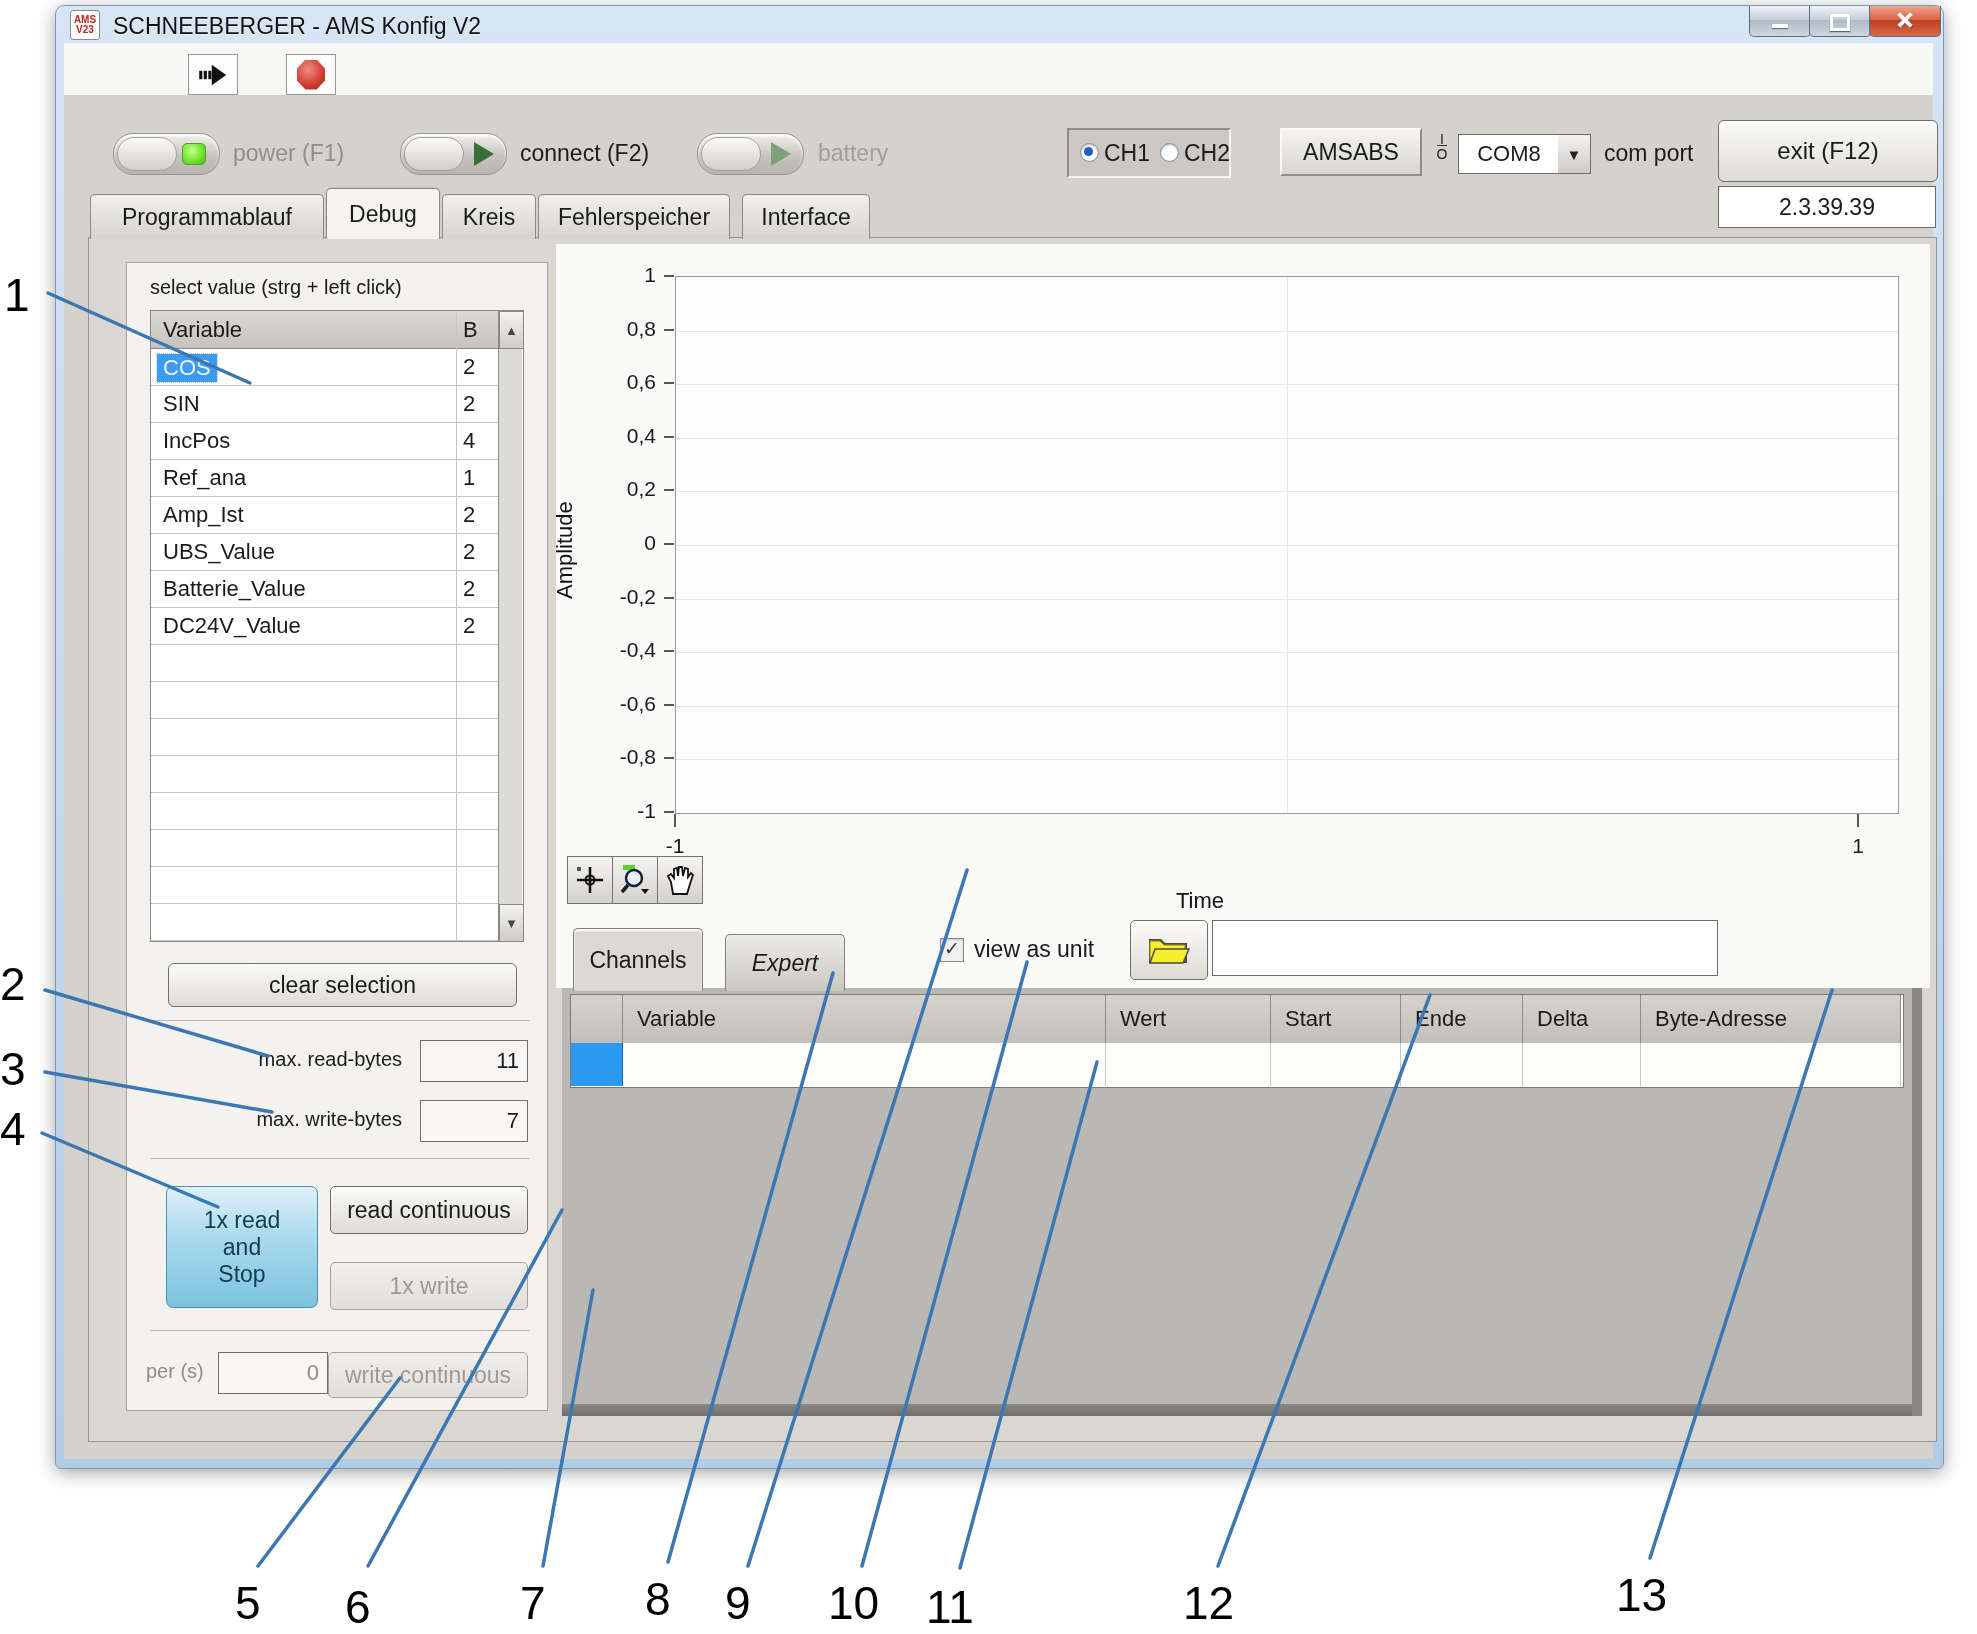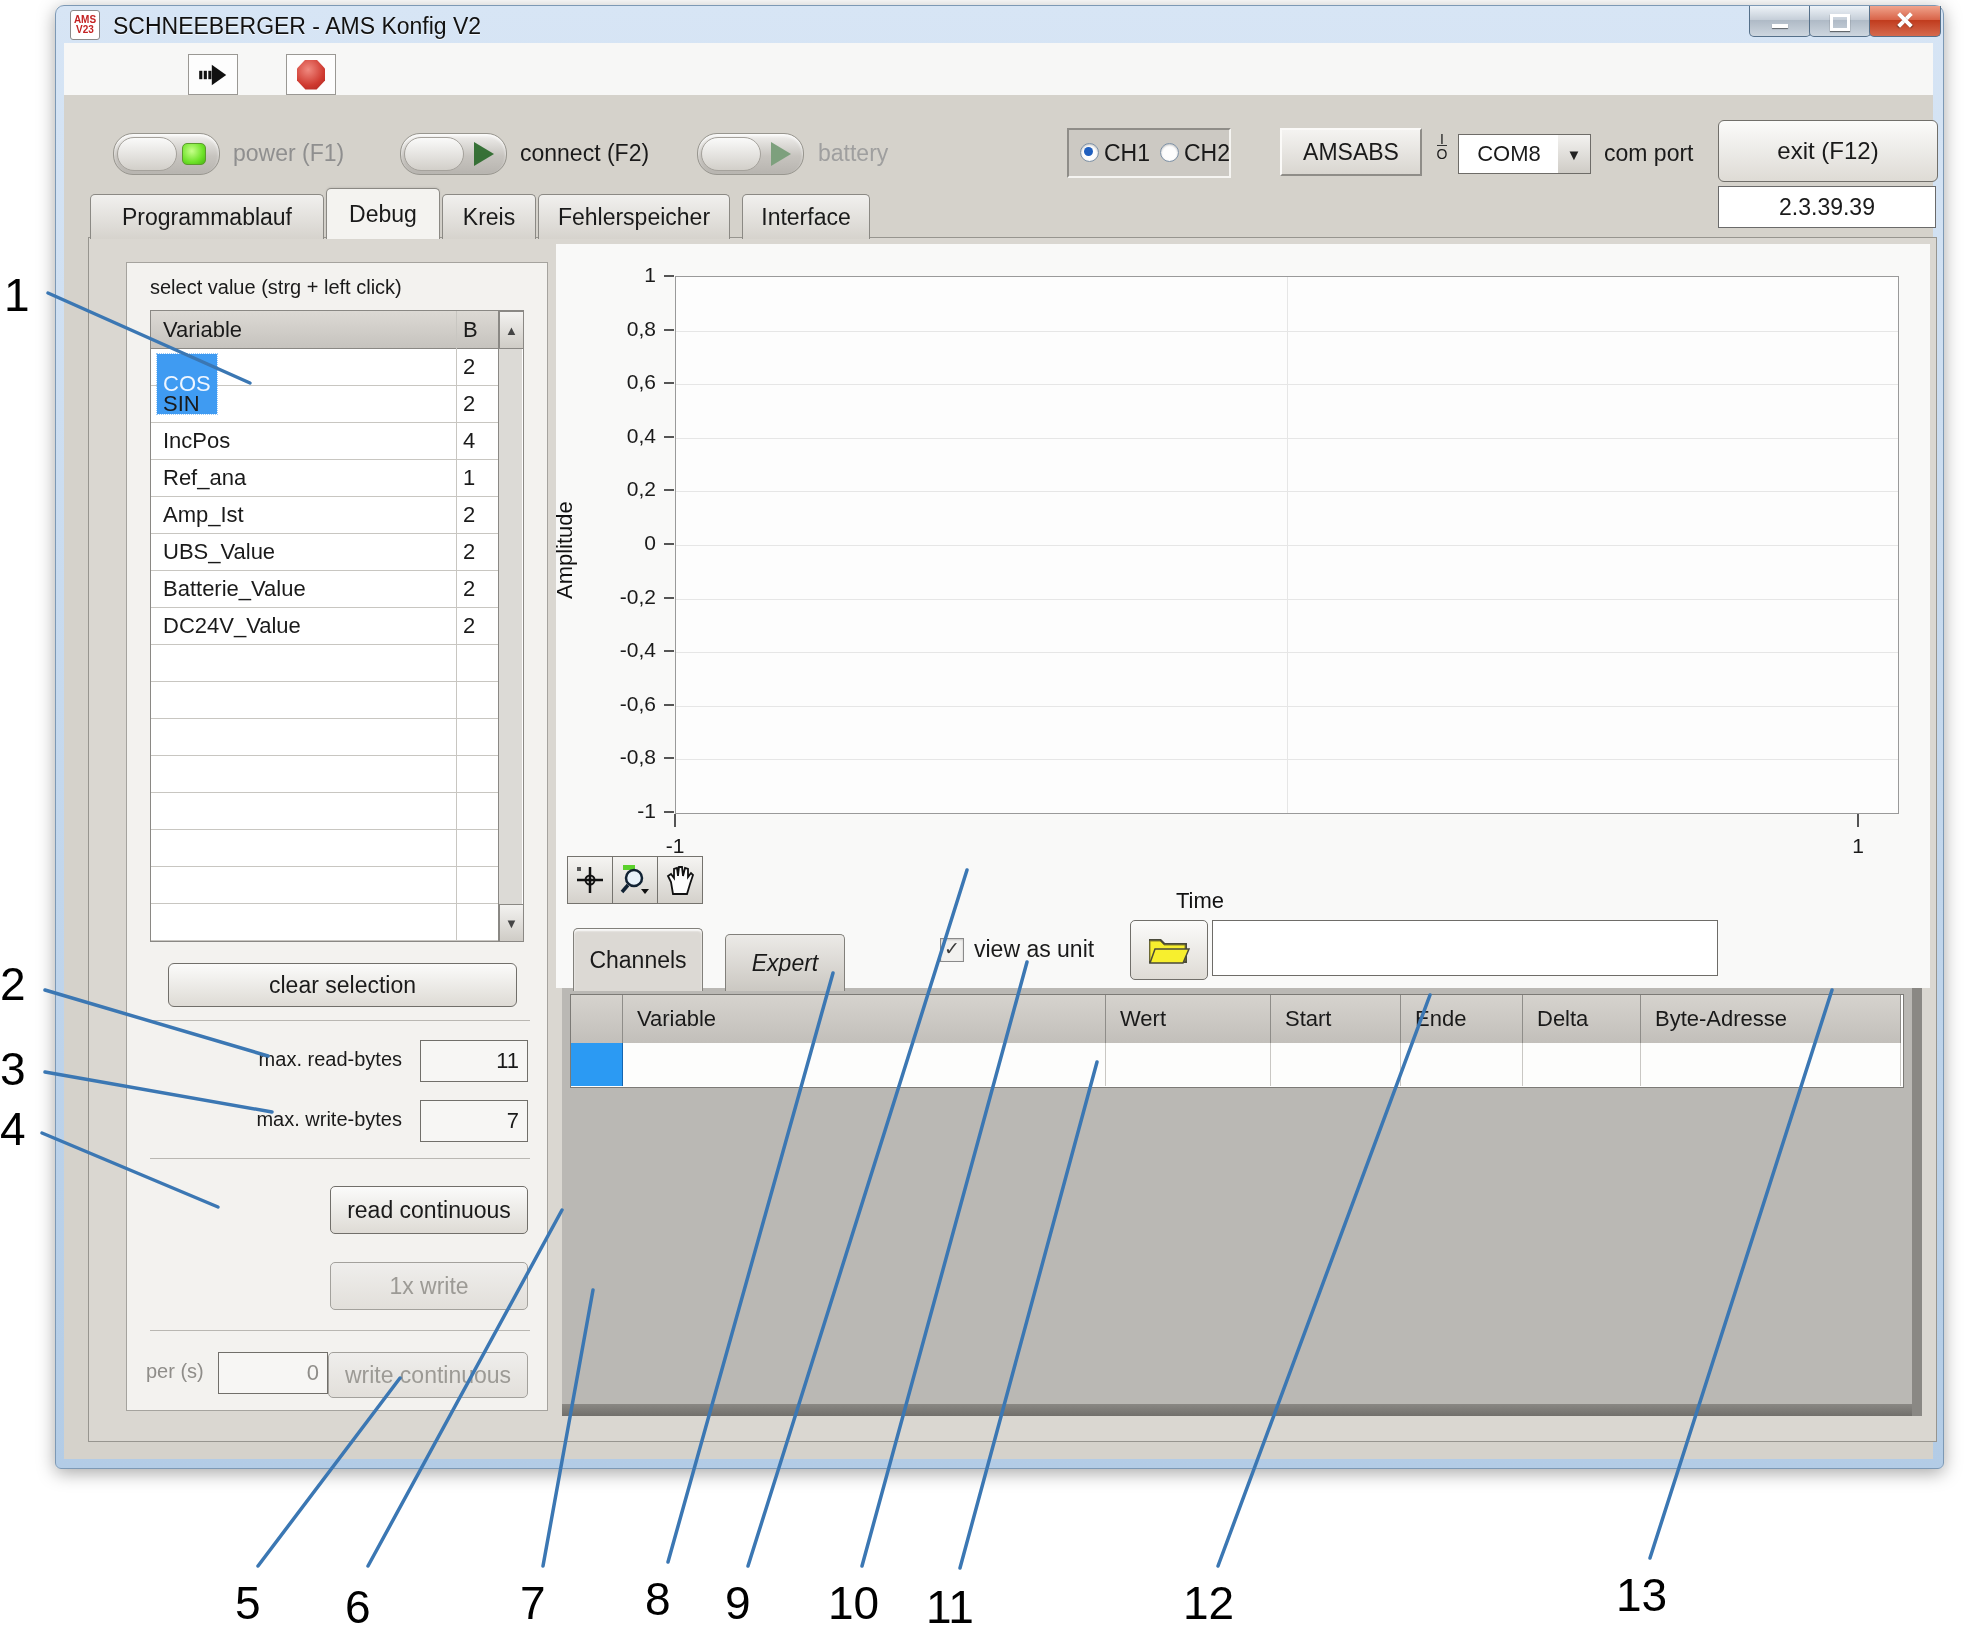--- a/index.html
+++ b/index.html
@@ -53,21 +53,21 @@
   
   .tab{background:linear-gradient(#f1f0ee,#d6d3cd);border:1px solid #8b8984;border-bottom:none;
        border-radius:5px 5px 0 0;display:flex;align-items:center;justify-content:center;font-size:23px;z-index:2;}
   .tab.active{background:#f4f3f0;z-index:4;box-shadow:0 -1px 2px rgba(0,0,0,.08);}
   .tabpage{background:#dad7d1;border:1px solid #97958f;}
   
   .lpanel{background:#f3f2ef;border:1px solid #a5a39e;}
   .vtable{background:#fff;border:1px solid #8a8884;}
   .vhead{background:linear-gradient(#dcd9d4,#c6c3be);border-bottom:1px solid #8a8884;font-size:22px;}
   .vrow{border-bottom:1px solid #c8c6c1;font-size:22px;}
-  .vsel{background:#3f9bf2;color:#eef6ff;padding:17px 6px;outline:1px dotted #9cc9f5;}
+  .vsel{background:#3f9bf2;color:#eef6ff;padding:1px 6px;outline:1px dotted #9cc9f5;}
   .vdiv{background:#c8c6c1;}
   .sbar{background:#dcdad6;border-left:1px solid #8a8884;}
   .sbtn{background:linear-gradient(#f3f2f0,#cfccc6);border:1px solid #8a8884;font-size:13px;color:#444;
         display:flex;align-items:center;justify-content:center;}
   .sep{background:#b9b7b2;height:1px;}
   .lbl{font-size:20px;}
   .bluebtn{background:linear-gradient(#dff0f9,#a7d8ec 45%,#7cc3de);border:1px solid #4a90b8;border-radius:7px;
            color:#123a52;font-size:23px;text-align:center;display:flex;align-items:center;justify-content:center;}
   
   .chartwhite{background:#f9f9f8;}
@@ -257,20 +257,23 @@
   <div class="abs sep" style="left:150px;top:1020px;width:380px;z-index:4;"></div>
 
   <div class="abs lbl" style="left:150px;top:1048px;width:252px;text-align:right;z-index:4;">max. read-bytes</div>
   <div class="abs field" style="left:420px;top:1040px;width:98px;height:40px;z-index:4;">11</div>
 
   <div class="abs lbl" style="left:150px;top:1108px;width:252px;text-align:right;z-index:4;">max. write-bytes</div>
   <div class="abs field" style="left:420px;top:1100px;width:98px;height:40px;z-index:4;">7</div>
 
   <div class="abs sep" style="left:150px;top:1158px;width:380px;z-index:4;"></div>
 
+  <div class="abs bluebtn" style="left:166px;top:1186px;width:150px;height:120px;z-index:4;">
+    <span id="read-once-text">1x read<br>and<br>Stop</span>
+  </div>
   <div class="abs btn" style="left:330px;top:1186px;width:196px;height:46px;z-index:4;">read continuous</div>
   <div class="abs btn disabled" style="left:330px;top:1262px;width:196px;height:46px;z-index:4;">1x write</div>
 
   <div class="abs sep" style="left:150px;top:1330px;width:380px;z-index:4;"></div>
 
   <div class="abs lbl" style="left:146px;top:1360px;color:#8f8d89;z-index:4;">per (s)</div>
   <div class="abs field" style="left:218px;top:1352px;width:100px;height:40px;color:#8f8d89;z-index:4;">0</div>
   <div class="abs btn disabled" style="left:328px;top:1352px;width:198px;height:44px;z-index:4;">write continuous</div>
 
   <div class="abs plot" style="left:675px;top:276px;width:1222px;height:536px;z-index:3;">

